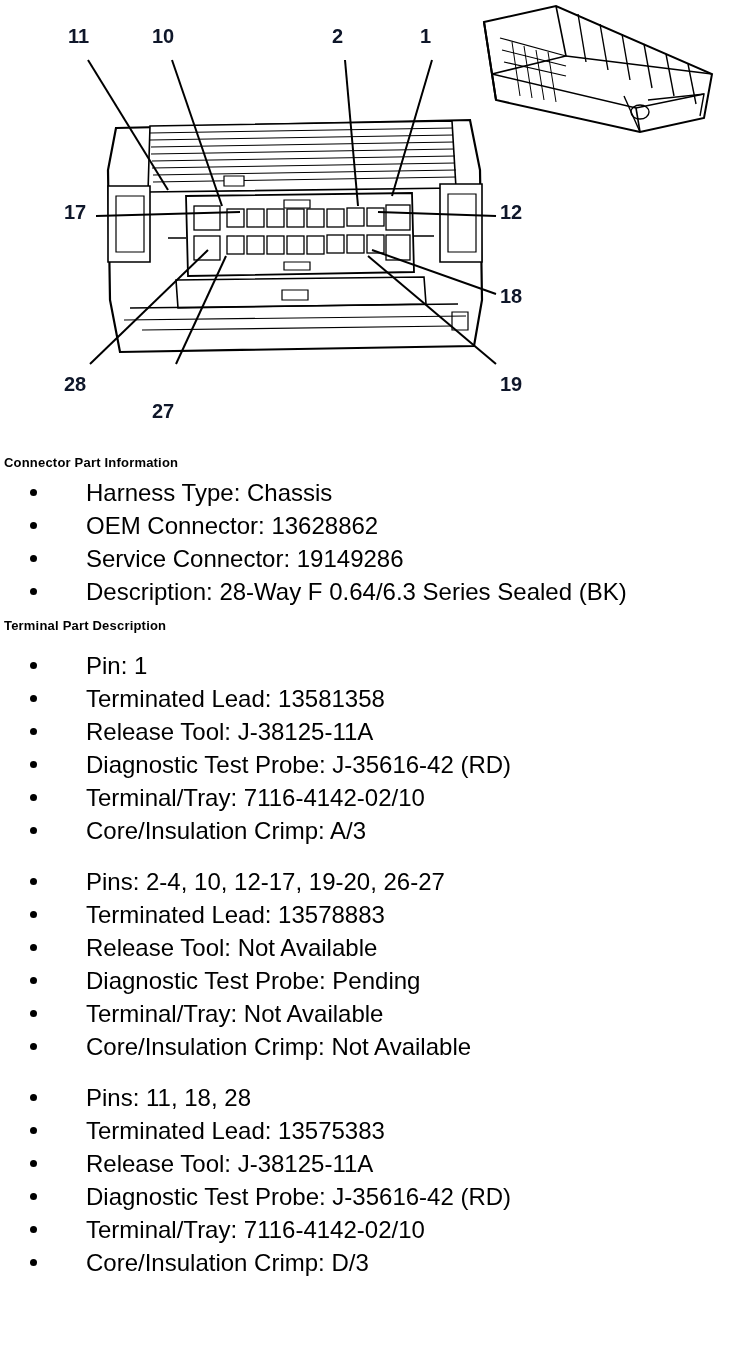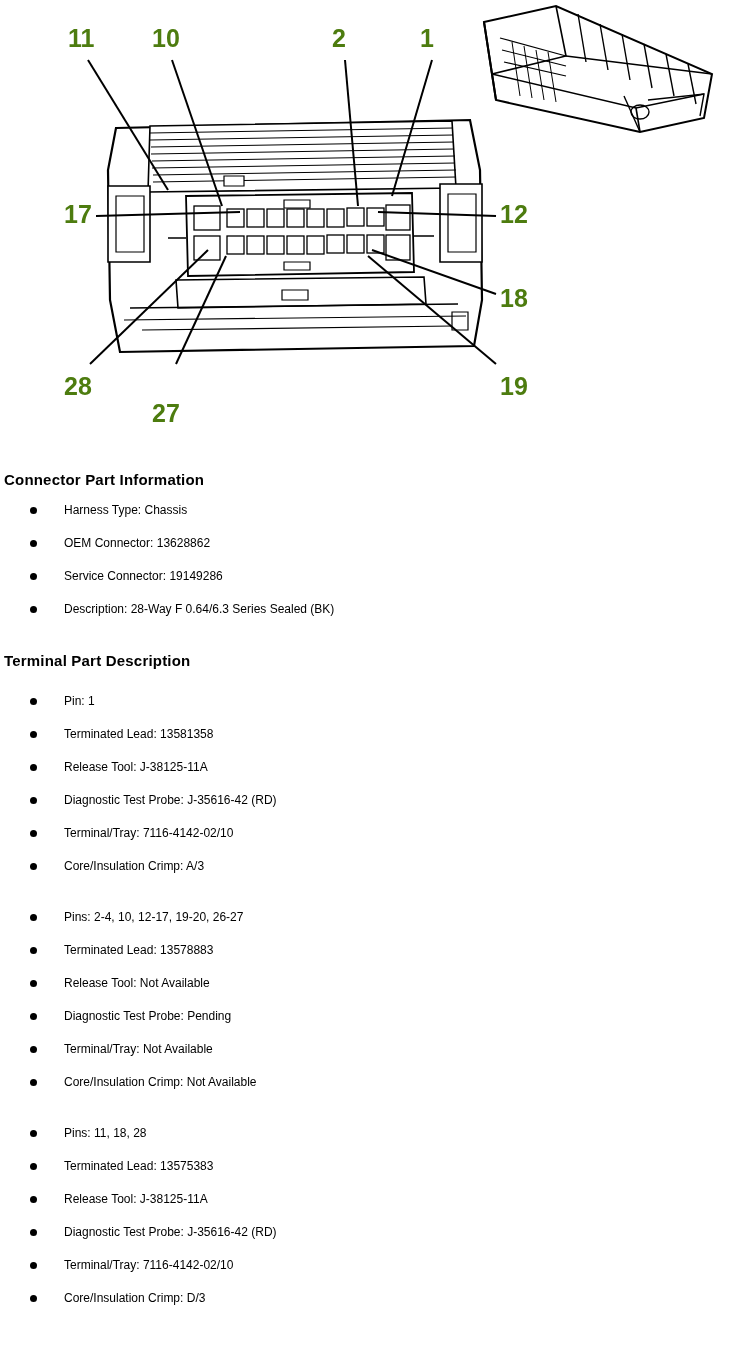--- a/index.html
+++ b/index.html
@@ -23,49 +23,49 @@
     height: 450px;
   }
   #diagram svg {
     position: absolute;
     top: 0;
     left: 0;
   }
   .callout-num {
     position: absolute;
     font-family: "Liberation Sans", sans-serif;
-    font-size: 25px;
+    font-size: 20px;
     font-weight: bold;
-    color: #4d7c0f;
+    color: #0f172a;
     line-height: 1;
   }
 
   
   #content {
     position: absolute;
     top: 455px;
     left: 0;
     width: 736px;
   }
   .section-head {
-    font-size: 15px;
+    font-size: 13px;
     font-weight: bold;
-    margin: 16px 0 6px 4px;
+    margin: 0 0 6px 4px;
     letter-spacing: 0.2px;
   }
   ul.bullets {
     list-style: none;
     margin: 0 0 0 0;
     padding: 0;
   }
   ul.bullets li {
     position: relative;
-    font-size: 12px;
+    font-size: 24px;
     line-height: 33px;
-    padding-left: 64px;
+    padding-left: 86px;
     white-space: nowrap;
   }
   ul.bullets li::before {
     content: "";
     position: absolute;
     left: 30px;
     top: 13px;
     width: 7px;
     height: 7px;
     background: #000;

